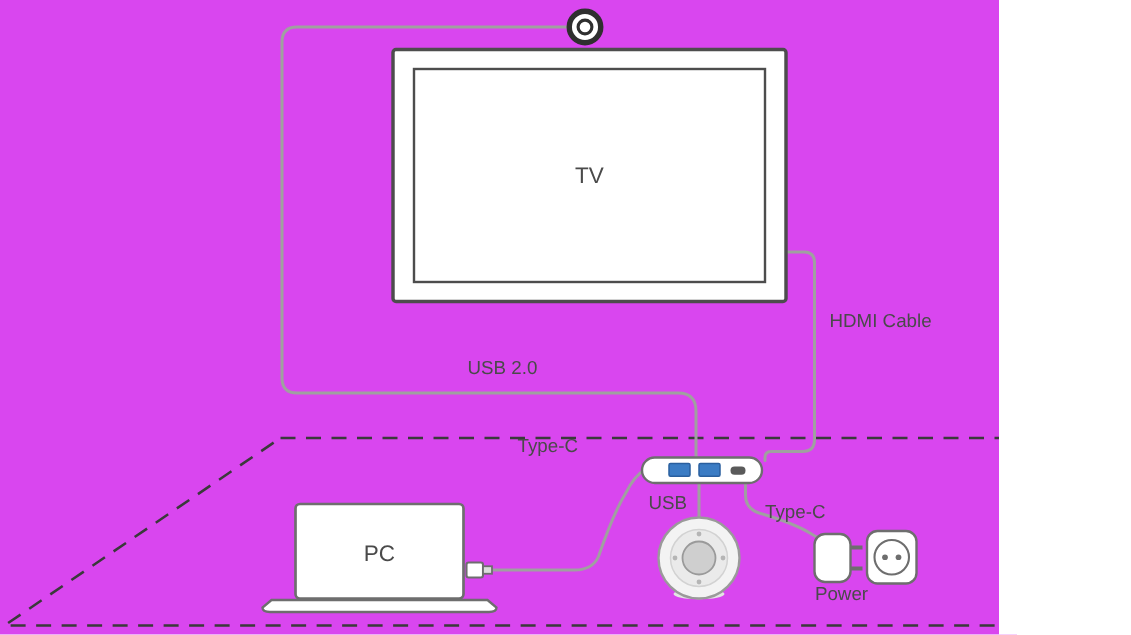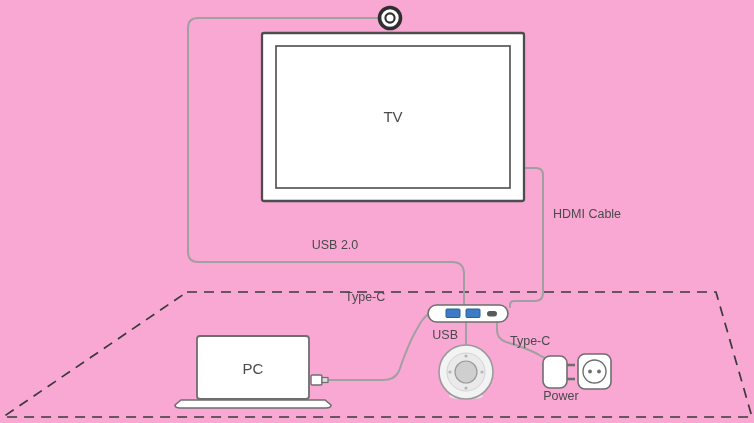--- a/index.html
+++ b/index.html
@@ -1,16 +1,16 @@
 <!DOCTYPE html>
 <html><head>
 <meta charset="utf-8">
 <style>
   html,body{margin:0;padding:0;background:#ffffff;}
-  .stage{position:relative;width:754px;height:423px;background:#f9a8d4;overflow:hidden;}
+  .stage{position:relative;width:666px;height:423px;background:#d946ef;overflow:hidden;}
   svg{display:block;}
   text{font-family:"Liberation Sans","DejaVu Sans",sans-serif;}
   .lbl{font-size:12.5px;}
   .device-lbl{font-size:15px;}
   .cable{fill:none;stroke-width:2;stroke-linecap:round;stroke-linejoin:round;}
   .devfill{fill:#ffffff;}
 </style>
 </head>
 <body>
 

